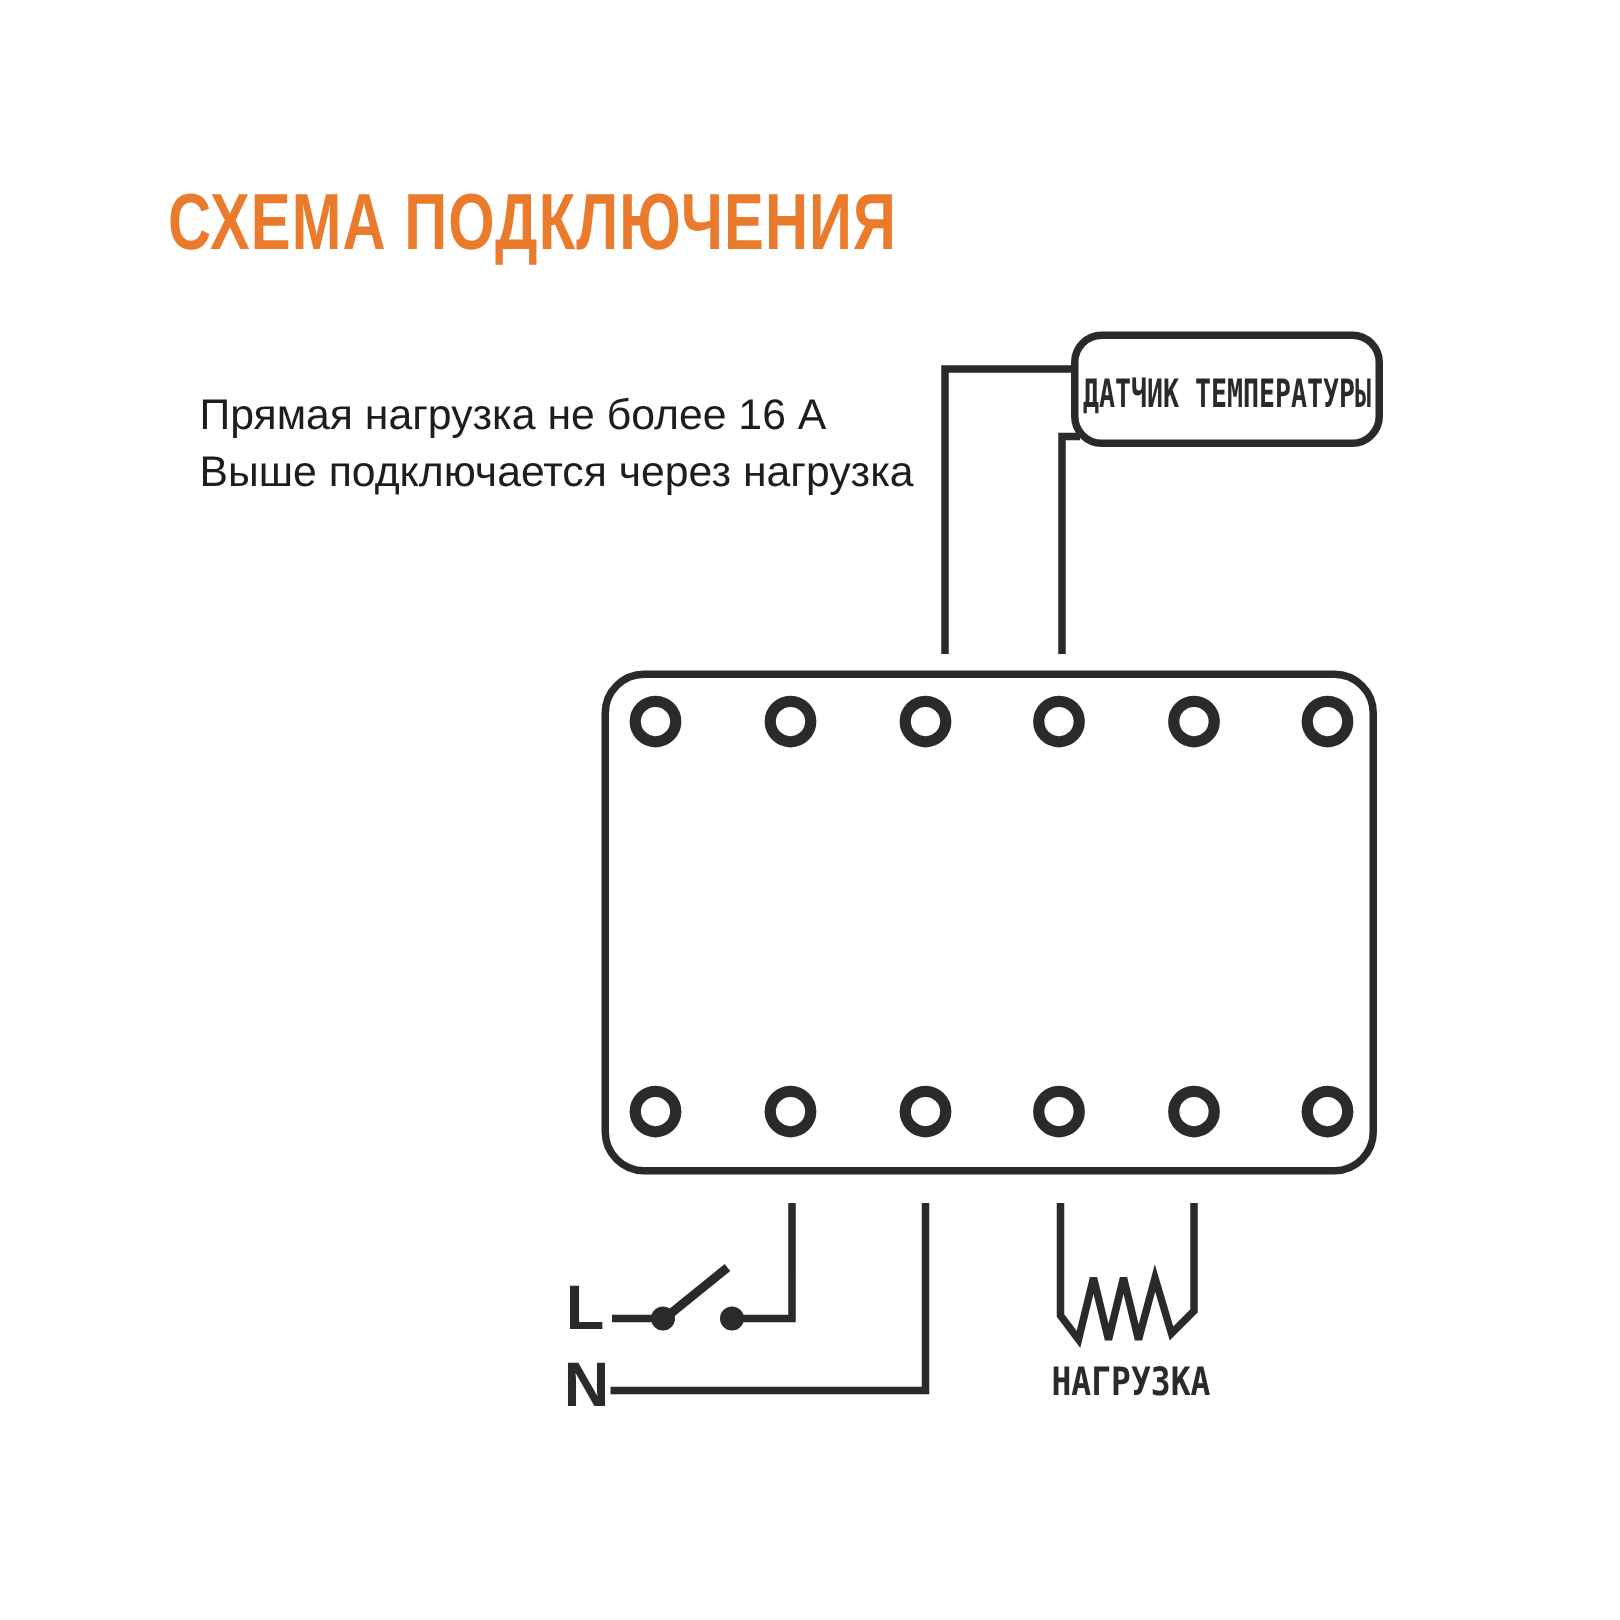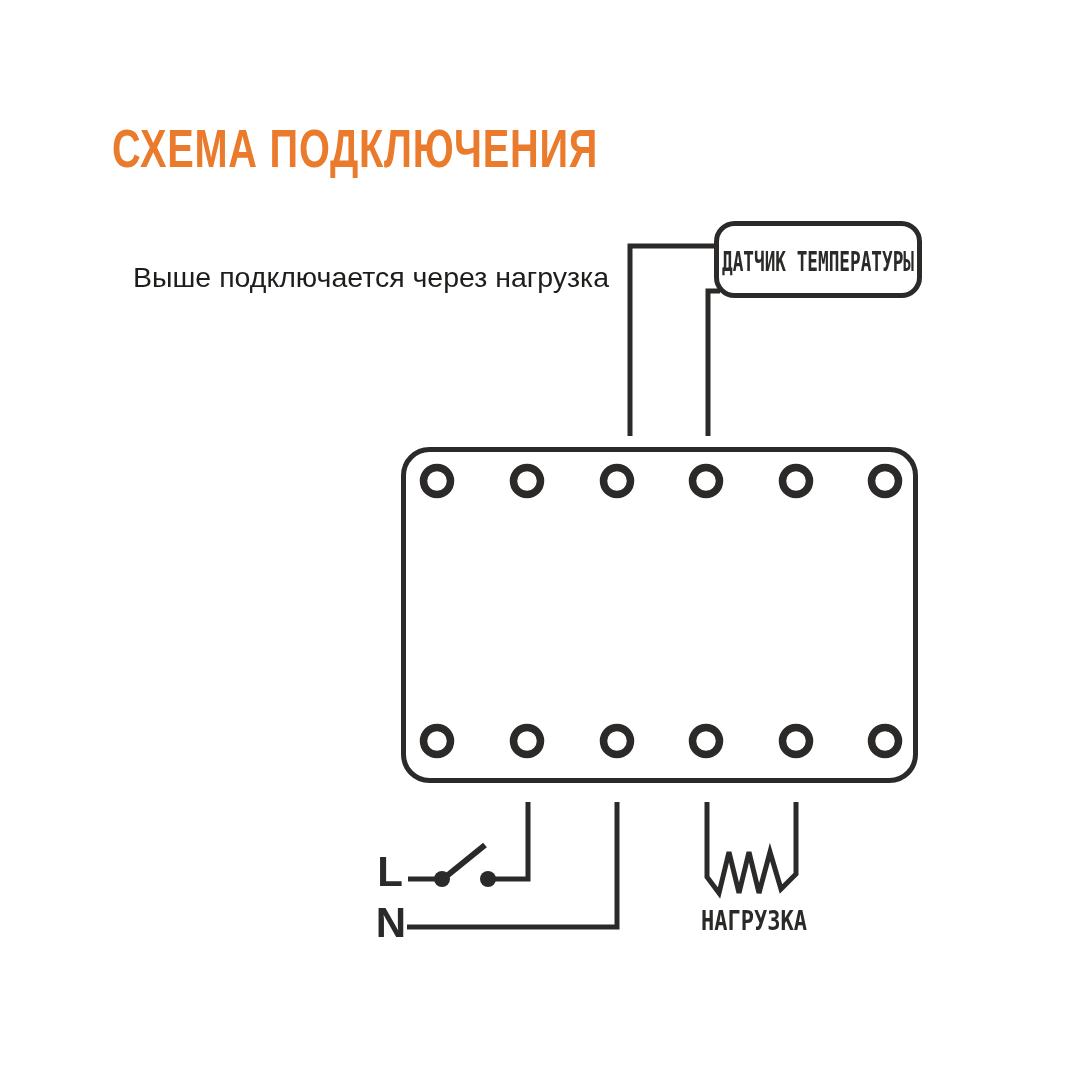--- a/index.html
+++ b/index.html
@@ -79,20 +79,21 @@
   }
 </style>
 </head>
 <body>
 
 <div class="page">
 
   <div class="title">СХЕМА ПОДКЛЮЧЕНИЯ</div>
 
   <div class="note">
+    <div>Прямая нагрузка не более 16 А</div>
     <div>Выше подключается через нагрузка</div>
   </div>
 
   <svg class="diagram-svg" viewBox="0 0 1080 1080">
 
     <path class="wire" d="M 630 436 L 630 246 L 720 246"></path>
     <path class="wire" d="M 708 436 L 708 291 L 720 291"></path>
 
     <rect class="outline" x="716.5" y="223.5" width="203" height="72" rx="18" ry="18"></rect>
     <text class="mono-label" x="818" y="271" text-anchor="middle" textLength="192" lengthAdjust="spacingAndGlyphs">ДАТЧИК ТЕМПЕРАТУРЫ</text>

